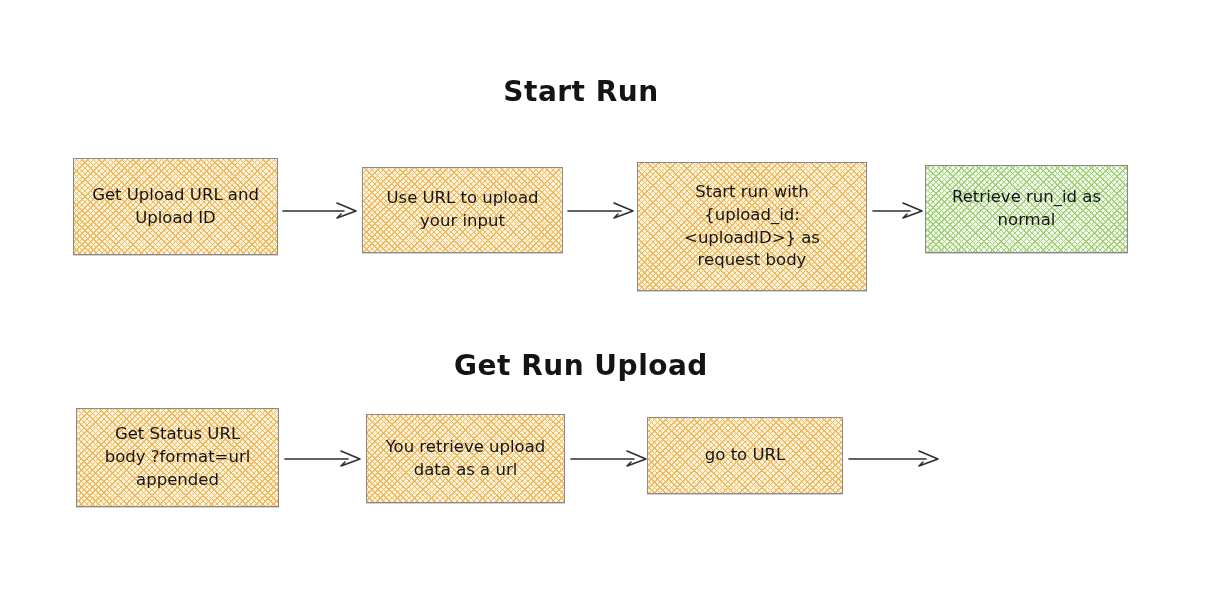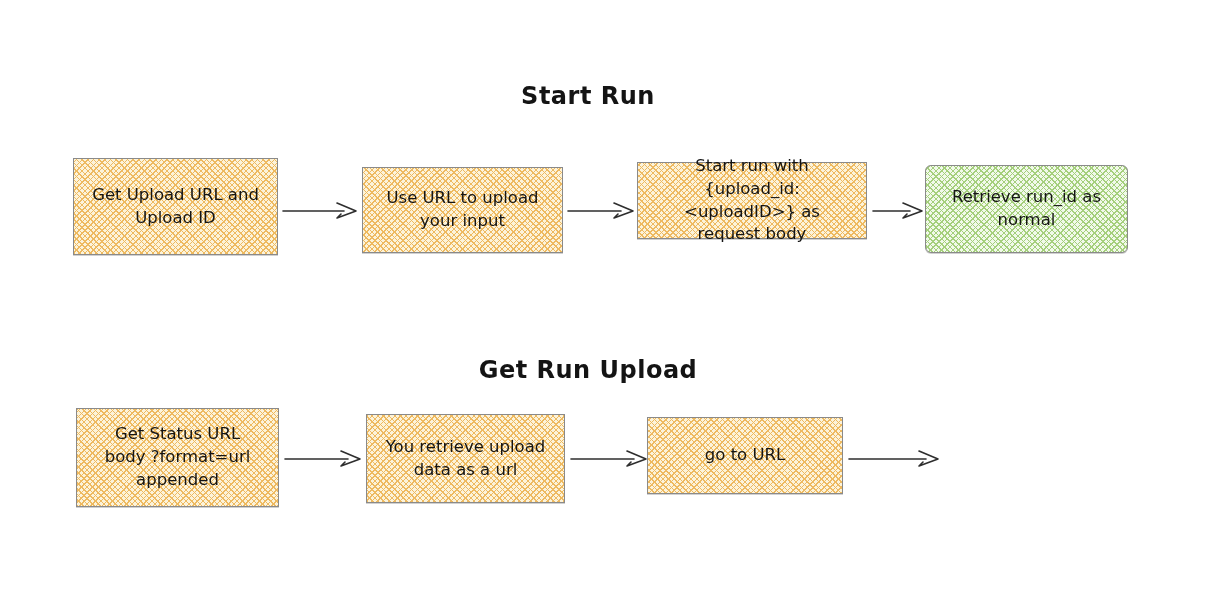--- a/index.html
+++ b/index.html
@@ -16,23 +16,23 @@
   .canvas{
     position:relative;
     width:1231px;height:616px;
     background:var(--canvas-bg);
     overflow:hidden;
     font-family:"DejaVu Sans","Liberation Sans",sans-serif;
     color:var(--text);
   }
   .section-title{
     position:absolute;
-    margin:8px;
+    margin:1px;
     text-align:center;
-    font-size:24px;
+    font-size:28px;
     font-weight:bold;
     letter-spacing:.5px;
     color:var(--text);
     white-space:nowrap;
   }
   .node{
     position:absolute;
     box-sizing:border-box;
     border:1px solid var(--node-border);
     box-shadow:0 1px 0 rgba(0,0,0,.18);
@@ -46,21 +46,20 @@
     background-color:var(--orange-bg);
     background-image:
       repeating-linear-gradient(45deg,  var(--orange-hatch) 0 1px, transparent 1px 4px),
       repeating-linear-gradient(-45deg, var(--orange-hatch) 0 1px, transparent 1px 4px);
   }
   .node.green{
     background-color:var(--green-bg);
     background-image:
       repeating-linear-gradient(45deg,  var(--green-hatch) 0 1px, transparent 1px 4px),
       repeating-linear-gradient(-45deg, var(--green-hatch) 0 1px, transparent 1px 4px);
-    border-radius: 6px;
   }
   .node-label{
     font-size:16.5px;
     line-height:1.38;
     white-space:pre-line;
     font-weight:500;
   }
   .arrow{
     position:absolute;
     overflow:visible;
@@ -93,21 +92,21 @@
   <div class="node orange" style="left:362px;top:167px;width:201px;height:86px">
     <span class="node-label">Use URL to upload
 your input</span>
   </div>
 
   <svg class="arrow" style="left:566px;top:198px" width="70" height="26" aria-hidden="true">
     <path d="M2,13 L55,13"></path>
     <path d="M48,5 L67,13 L48,20 L52,16"></path>
   </svg>
 
-  <div class="node orange" style="left:637px;top:162px;width:230px;height:77px">
+  <div class="node orange" style="left:637px;top:162px;width:230px;height:129px">
     <span class="node-label">Start run with
 {upload_id:
 &lt;uploadID&gt;} as
 request body</span>
   </div>
 
   <svg class="arrow" style="left:871px;top:198px" width="54" height="26" aria-hidden="true">
     <path d="M2,13 L39,13"></path>
     <path d="M32,5 L51,13 L32,20 L36,16"></path>
   </svg>

